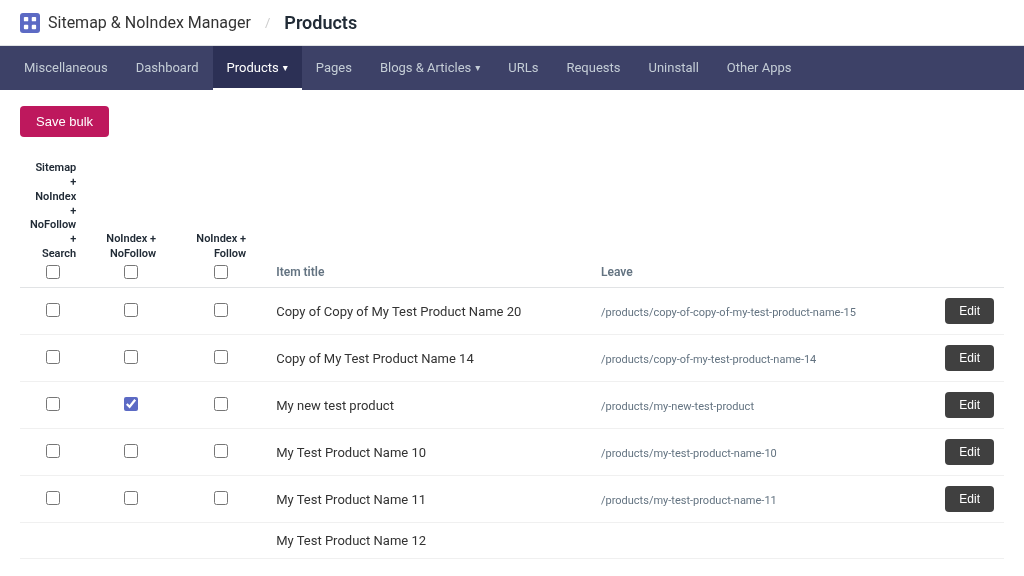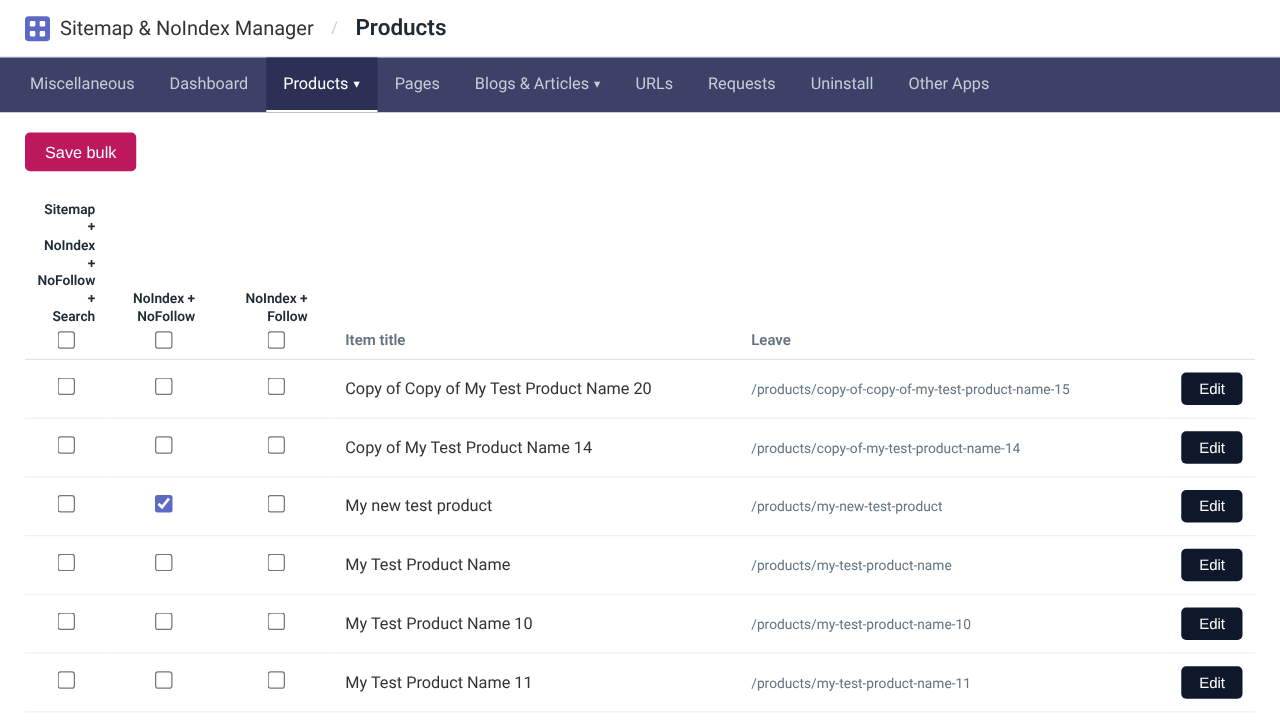--- a/index.html
+++ b/index.html
@@ -103,21 +103,21 @@
     .col-handle { min-width: 280px; }
     .col-action { width: 70px; text-align: right; }
 
     input[type="checkbox"] {
       width: 14px; height: 14px;
       cursor: pointer;
       accent-color: #5c6ac4;
     }
 
     .edit-btn {
-      background: #0f172a;
+      background: #404040;
       color: #fff;
       border: none;
       padding: 6px 14px;
       border-radius: 4px;
       cursor: pointer;
       font-size: 12px;
       font-weight: 500;
     }
 
     .handle-text { color: #637381; font-size: 11px; }
@@ -246,36 +246,20 @@
         <tr>
     <td class="col-check" style="text-align:center;">
       <input type="checkbox" style="">
     </td>
     <td class="col-check2" style="text-align:center;">
       <input type="checkbox" style="">
     </td>
     <td class="col-check3" style="text-align:center;">
       <input type="checkbox" style="">
     </td>
-    <td class="col-title">My Test Product Name</td>
-    <td class="col-handle"><span class="handle-text">/products/my-test-product-name</span></td>
-    <td class="col-action">
-      <button class="edit-btn">Edit</button>
-    </td>
-  </tr>
-        <tr>
-    <td class="col-check" style="text-align:center;">
-      <input type="checkbox" style="">
-    </td>
-    <td class="col-check2" style="text-align:center;">
-      <input type="checkbox" style="">
-    </td>
-    <td class="col-check3" style="text-align:center;">
-      <input type="checkbox" style="">
-    </td>
     <td class="col-title">My Test Product Name 10</td>
     <td class="col-handle"><span class="handle-text">/products/my-test-product-name-10</span></td>
     <td class="col-action">
       <button class="edit-btn">Edit</button>
     </td>
   </tr>
         <tr>
     <td class="col-check" style="text-align:center;">
       <input type="checkbox" style="">
     </td>

